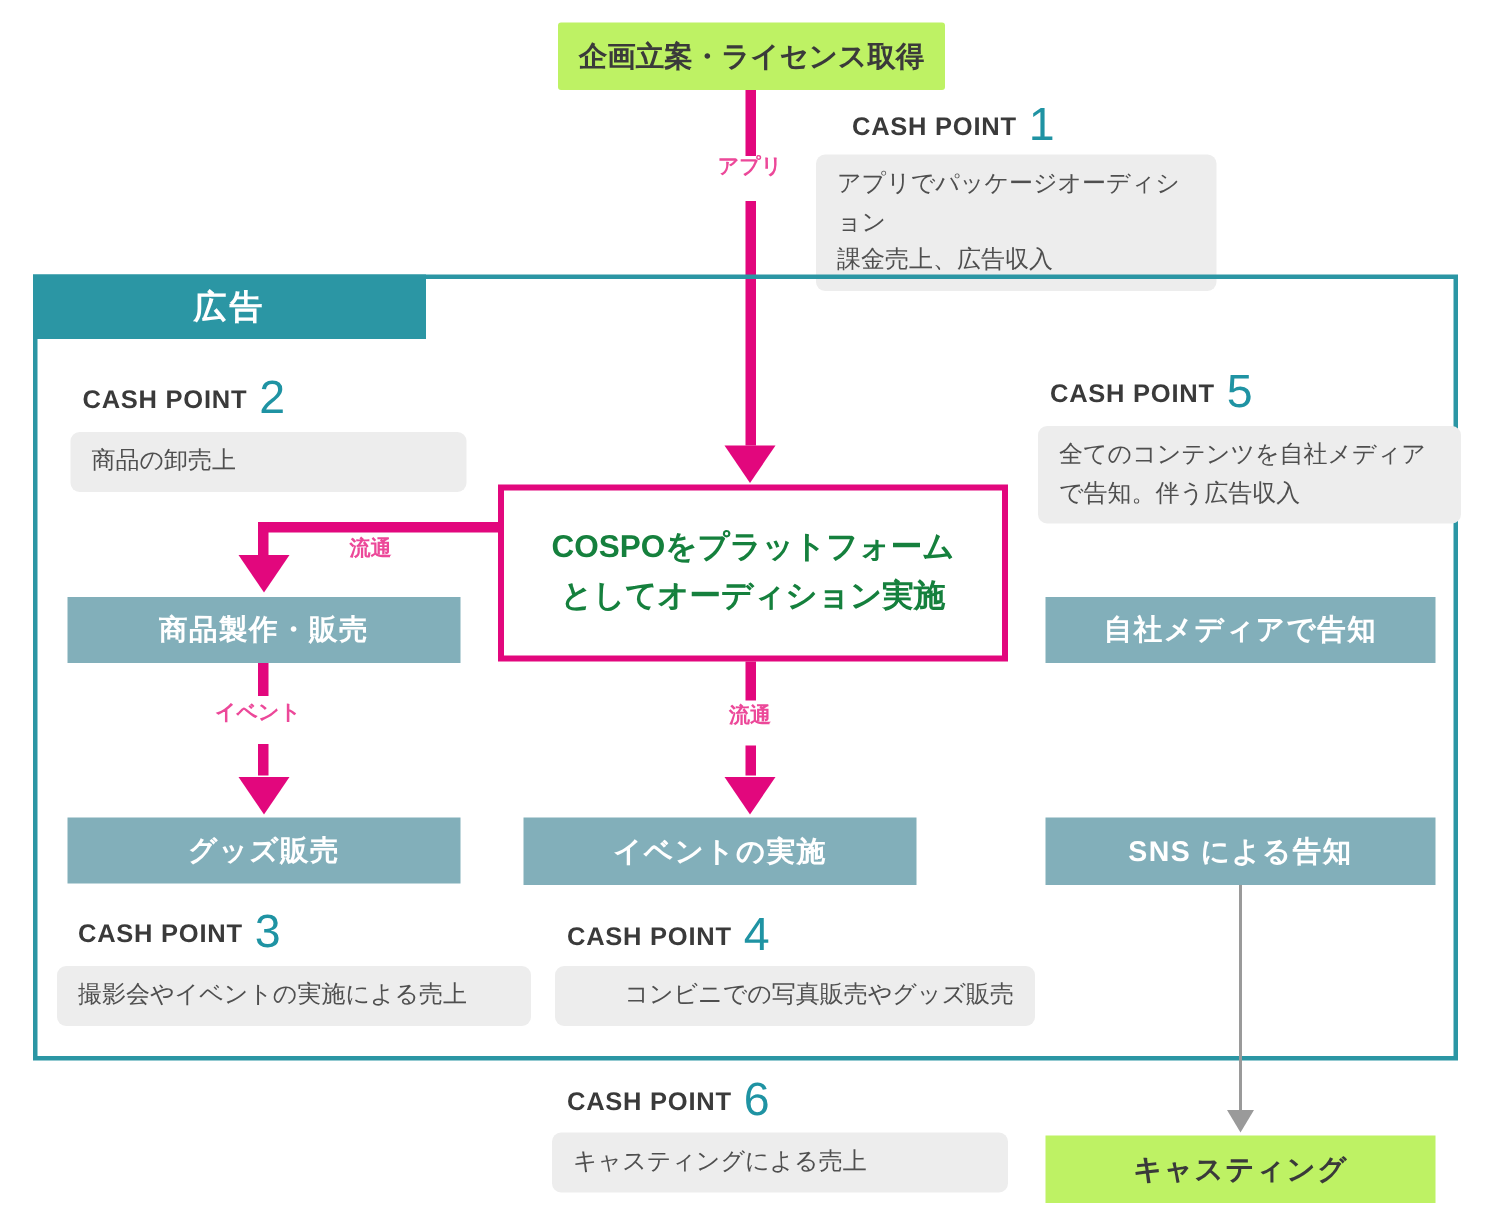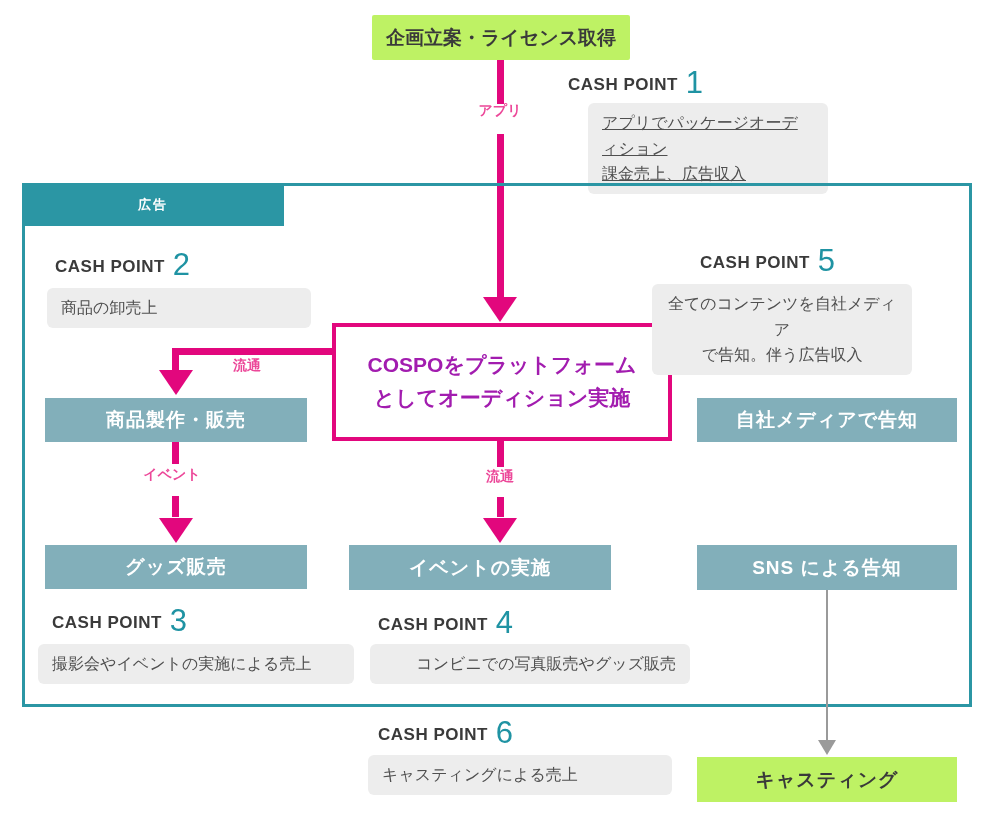--- a/index.html
+++ b/index.html
@@ -29,30 +29,30 @@
   .cp-label { font-size:17px; font-weight:bold; color:#3a3a3a; letter-spacing:.5px; line-height:1; padding-bottom:3px; }
   .cp-num  { font-size:31px; color:#1f93a3; margin-left:8px; line-height:.85; font-weight:500; }
 
   
   .scope {
     left:22px; top:183px; width:950px; height:524px;
     border:3px solid #2b96a4;
   }
   .scope-tab {
     left:22px; top:183px; width:262px; height:43px;
-    background:#2b96a4; color:#fff; font-size:13px; font-weight:bold;
+    background:#2b96a4; color:#fff; font-size:22px; font-weight:bold;
     display:flex; align-items:center; justify-content:center; letter-spacing:2px;
   }
 
   
   .platform-box {
     left:332px; top:323px; width:340px; height:118px;
     border:4px solid #e2077d; background:#fff;
     display:flex; align-items:center; justify-content:center; text-align:center;
-    font-size:21px; font-weight:bold; color:#a21caf; line-height:1.55; white-space:pre-line;
+    font-size:21px; font-weight:bold; color:#15803d; line-height:1.55; white-space:pre-line;
   }
 
   
   .mline-v { width:7px; background:#e2077d; }
   .mline-h { height:7px; background:#e2077d; }
   .m-arrowhead {
     width:0; height:0;
     border-left:17px solid transparent; border-right:17px solid transparent;
     border-top:25px solid #e2077d;
   }
@@ -82,21 +82,21 @@
 
   <div class="abs mline-v" style="left:497px; top:60px; height:44px;"></div>
   <div class="abs flow-label" style="left:440px; top:102px; width:120px;">アプリ</div>
   <div class="abs mline-v" style="left:497px; top:134px; height:163px;"></div>
   <div class="abs m-arrowhead" style="left:483px; top:297px;"></div>
 
   <div class="abs cp-head" style="left:568px; top:70px;">
     <span class="cp-label">CASH POINT</span>
     <span class="cp-num">1</span>
   </div>
-  <div class="abs desc-box" style="left:588px; top:103px; width:240px;text-decoration:underline;">アプリでパッケージオーディション
+  <div class="abs desc-box" style="left:544px; top:103px; width:267px;">アプリでパッケージオーディション
 課金売上、広告収入</div>
 
   <div class="abs scope"></div>
   <div class="abs scope-tab">広告</div>
 
   <div class="abs cp-head" style="left:55px; top:252px;">
     <span class="cp-label">CASH POINT</span>
     <span class="cp-num">2</span>
   </div>
   <div class="abs desc-box" style="left:47px; top:288px; width:264px;">商品の卸売上</div>
@@ -134,21 +134,21 @@
   <div class="abs cp-head" style="left:378px; top:610px;">
     <span class="cp-label">CASH POINT</span>
     <span class="cp-num">4</span>
   </div>
   <div class="abs desc-box" style="left:370px; top:644px; width:320px;text-align:right;">コンビニでの写真販売やグッズ販売</div>
 
   <div class="abs cp-head" style="left:700px; top:248px;">
     <span class="cp-label">CASH POINT</span>
     <span class="cp-num">5</span>
   </div>
-  <div class="abs desc-box" style="left:652px; top:284px; width:260px;text-align:center;">全てのコンテンツを自社メディア
+  <div class="abs desc-box" style="left:692px; top:284px; width:282px;">全てのコンテンツを自社メディア
 で告知。伴う広告収入</div>
 
   <div class="abs teal-box" style="left:697px; top:545px; width:260px; height:45px;">SNS による告知</div>
 
   <div class="abs teal-box" style="left:697px; top:398px; width:260px; height:44px;">自社メディアで告知</div>
 
   <div class="abs gline-v" style="left:826px; top:590px; height:151px;"></div>
   <div class="abs g-arrowhead" style="left:818px; top:740px;"></div>
 
   <div class="abs gray-box casting-box">キャスティング</div>

